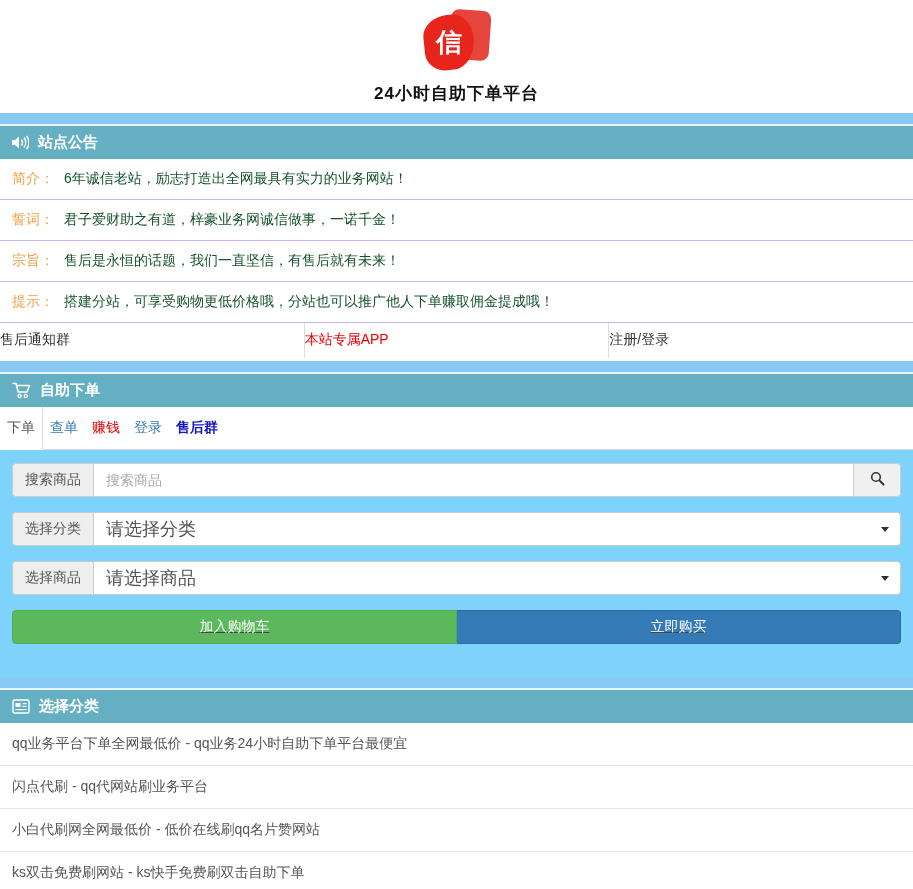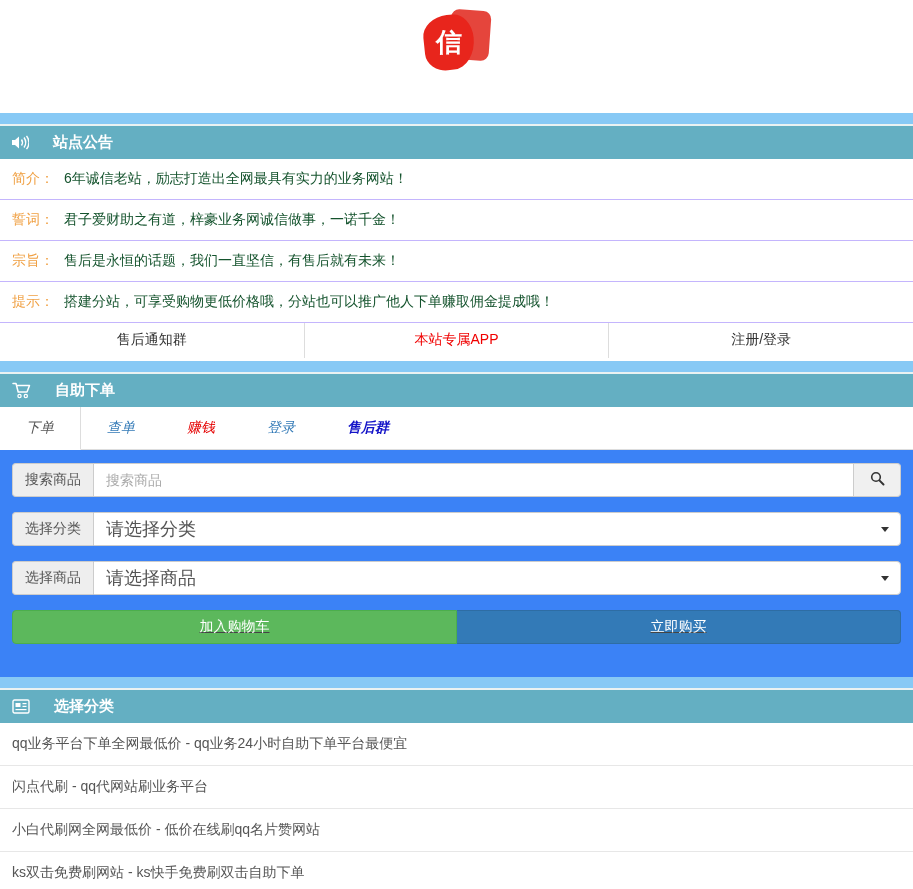--- a/index.html
+++ b/index.html
@@ -28,51 +28,51 @@
   .seal-char { color:#fff; font-size:26px; font-weight:bold; transform:rotate(6deg); }
   .site-title { font-size:17px; font-weight:bold; color:#111; margin-top:8px; letter-spacing:1px; }
 
   
   .blue-strip { height:13px; background:#87c9f5; border-bottom:2px solid #eaf2f2; }
   .bottom-strip { height:6px; background:#87c9f5; border-bottom:none; }
 
   
   .panel-heading {
     height:33px; background:#64afc2; color:#fff;
-    display:flex; align-items:center; gap:24px;
+    display:flex; align-items:center; gap:9px;
     padding-left:12px; font-size:15px; font-weight:bold;
   }
   .panel-heading svg { display:block; }
 
   
   .notice-row { display:flex; align-items:flex-start; padding:11px 12px; border-bottom:1px solid #c4b5fd; font-size:14px; background:#fff; }
   .notice-label { color:#f0a043; margin-right:10px; flex-shrink:0; }
   .notice-text { color:#14532d; }
 
   .quick-links { display:flex; background:#fff; }
   .quick-link {
-    flex:1; text-align:center; padding:8px 0 9px; font-size:14px; color:#333;
+    flex:1; padding:8px 0 9px; font-size:14px; color:#333;
     border-right:1px solid #ddd; cursor:pointer; text-decoration:none;
   }
   .quick-link:last-child { border-right:none; }
   .quick-link.red { color:#f00000; }
   .panel-foot-gap { height:3px; background:#fff; }
 
   
   .tabs-row { display:flex; border-bottom:1px solid #ddd; font-size:14px; background:#fff; }
-  .tab { padding:12px 26px; color:#337ab7; text-decoration:none; cursor:pointer;font-style:italic; }
+  .tab { padding:12px 7px; color:#337ab7; text-decoration:none; cursor:pointer; }
   .tab.active {
     color:#555; background:#fff; cursor:default;
     border-right:1px solid #ddd; margin-bottom:-1px; border-bottom:1px solid #fff;
   }
   .tab.c-red { color:#e50000; }
   .tab.c-navy { color:#1414c8; font-weight:bold; }
 
   
-  .form-area { padding:13px 12px 33px; background:#3b82f6; }
+  .form-area { padding:13px 12px 33px; background:#7dd3fc; }
   .form-row { display:flex; width:100%; margin-bottom:15px; }
   .addon {
     background:#eee; border:1px solid #ccc; border-right:none;
     padding:0 12px; font-size:14px; color:#555;
     display:flex; align-items:center; height:34px;
     border-radius:4px 0 0 4px; white-space:nowrap;
   }
   .form-control {
     flex:1; height:34px; border:1px solid #ccc; padding:0 12px;
     font-size:14px; color:#555; outline:none; min-width:0;
@@ -114,20 +114,21 @@
 
 <div class="page">
 
   <div class="site-header">
     <div class="logo-wrap">
       <div class="seal-back"></div>
       <div class="seal-front">
         <span class="seal-char">信</span>
       </div>
     </div>
+    <div class="site-title">24小时自助下单平台</div>
   </div>
 
   <div class="blue-strip"></div>
 
   <div class="panel">
     <div class="panel-heading">
       <span>
         <svg width="17" height="15" viewBox="0 0 17 15">
           <polygon points="0,5 3,5 7,1.5 7,13.5 3,10 0,10" fill="#fff"></polygon>
           <path d="M9.5 4.5 q2 3 0 6" stroke="#fff" stroke-width="1.4" fill="none"></path>

